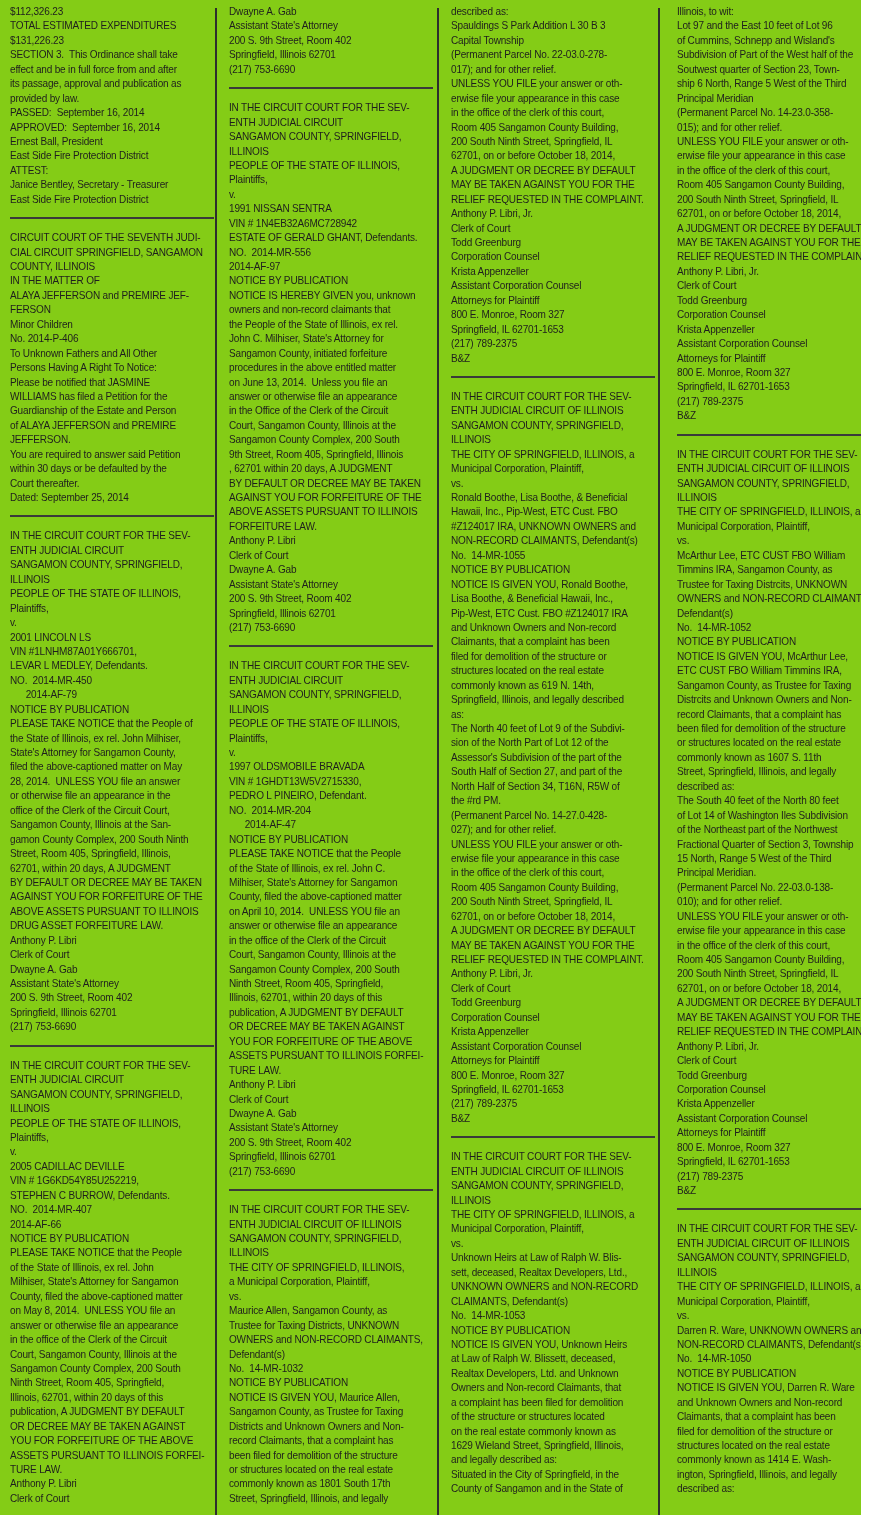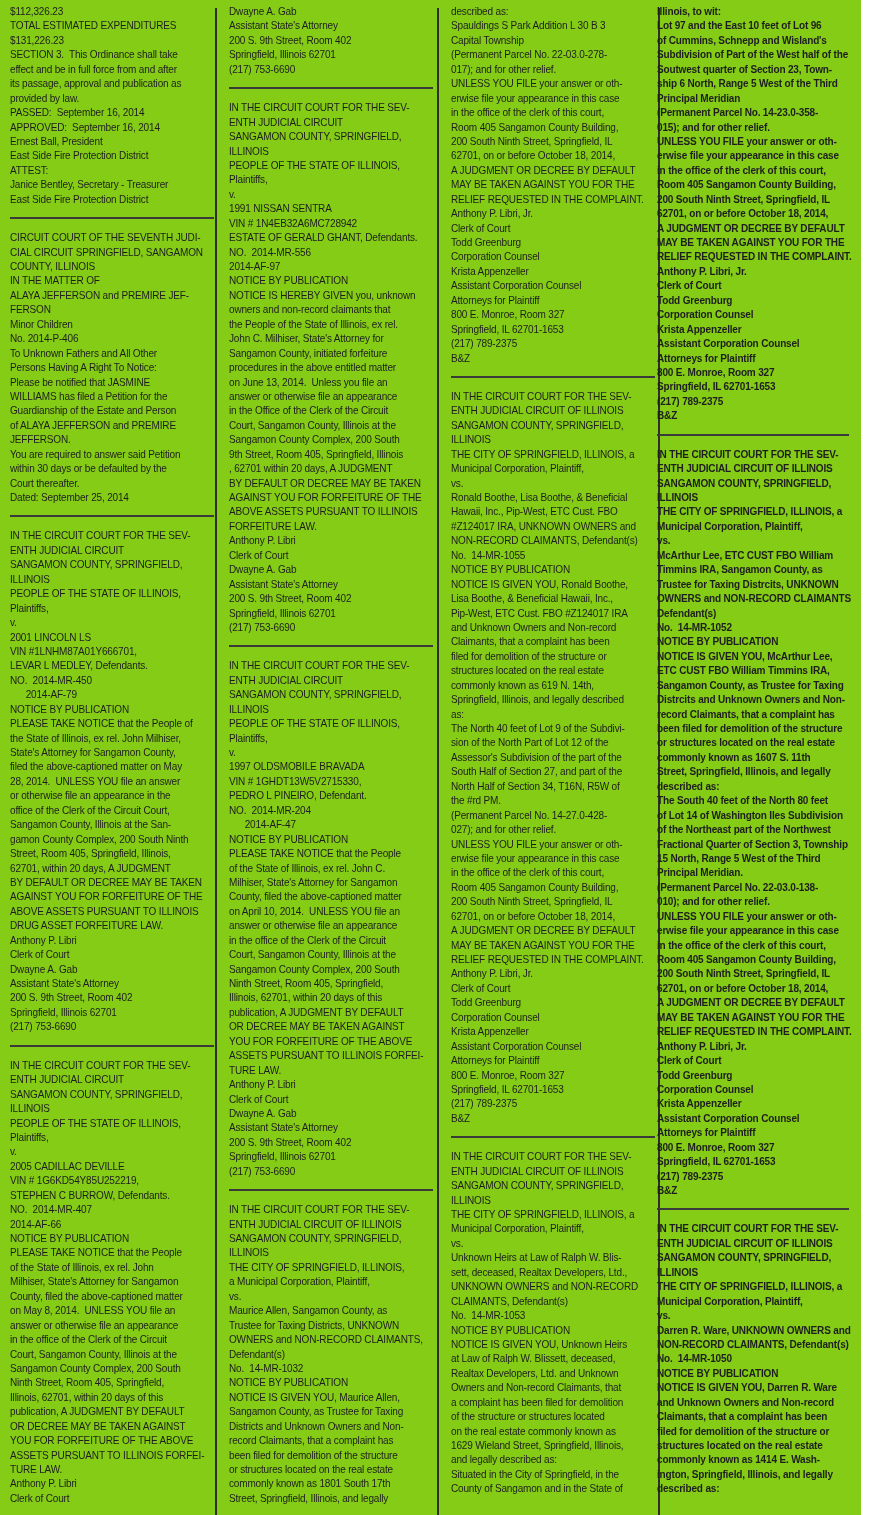--- a/index.html
+++ b/index.html
@@ -33,21 +33,21 @@
   .vrule{
     position:absolute;
     top:8px;
     bottom:0;
     width:2px;
     background:#2e2e2e;
   }
   #col-1{left:10px;width:206px;}
   #col-2{left:229px;width:206px;}
   #col-3{left:451px;width:206px;}
-  #col-4{left:657px;width:194px;font-weight:bold;}
+  #col-4{left:677px;width:194px;}
   #vrule-1{left:215px;}
   #vrule-2{left:437px;}
   #vrule-3{left:658px;}
 </style>
 </head>
 <body>
 
 <div id="paper">
   <div id="col-1" class="column"><div class="block"><div class="line">$112,326.23</div><div class="line">TOTAL ESTIMATED EXPENDITURES</div><div class="line">$131,226.23</div><div class="line">SECTION 3.  This Ordinance shall take</div><div class="line">effect and be in full force from and after</div><div class="line">its passage, approval and publication as</div><div class="line">provided by law.</div><div class="line">PASSED:  September 16, 2014</div><div class="line">APPROVED:  September 16, 2014</div><div class="line">Ernest Ball, President</div><div class="line">East Side Fire Protection District</div><div class="line">ATTEST:</div><div class="line">Janice Bentley, Secretary - Treasurer</div><div class="line">East Side Fire Protection District</div></div><div class="hdivider"></div><div class="block"><div class="line">CIRCUIT COURT OF THE SEVENTH JUDI-</div><div class="line">CIAL CIRCUIT SPRINGFIELD, SANGAMON</div><div class="line">COUNTY, ILLINOIS</div><div class="line">IN THE MATTER OF</div><div class="line">ALAYA JEFFERSON and PREMIRE JEF-</div><div class="line">FERSON</div><div class="line">Minor Children</div><div class="line">No. 2014-P-406</div><div class="line">To Unknown Fathers and All Other</div><div class="line">Persons Having A Right To Notice:</div><div class="line">Please be notified that JASMINE</div><div class="line">WILLIAMS has filed a Petition for the</div><div class="line">Guardianship of the Estate and Person</div><div class="line">of ALAYA JEFFERSON and PREMIRE</div><div class="line">JEFFERSON.</div><div class="line">You are required to answer said Petition</div><div class="line">within 30 days or be defaulted by the</div><div class="line">Court thereafter.</div><div class="line">Dated: September 25, 2014</div></div><div class="hdivider"></div><div class="block"><div class="line">IN THE CIRCUIT COURT FOR THE SEV-</div><div class="line">ENTH JUDICIAL CIRCUIT</div><div class="line">SANGAMON COUNTY, SPRINGFIELD,</div><div class="line">ILLINOIS</div><div class="line">PEOPLE OF THE STATE OF ILLINOIS,</div><div class="line">Plaintiffs,</div><div class="line">v.</div><div class="line">2001 LINCOLN LS</div><div class="line">VIN #1LNHM87A01Y666701,</div><div class="line">LEVAR L MEDLEY, Defendants.</div><div class="line">NO.  2014-MR-450</div><div class="line">      2014-AF-79</div><div class="line">NOTICE BY PUBLICATION</div><div class="line">PLEASE TAKE NOTICE that the People of</div><div class="line">the State of Illinois, ex rel. John Milhiser,</div><div class="line">State's Attorney for Sangamon County,</div><div class="line">filed the above-captioned matter on May</div><div class="line">28, 2014.  UNLESS YOU file an answer</div><div class="line">or otherwise file an appearance in the</div><div class="line">office of the Clerk of the Circuit Court,</div><div class="line">Sangamon County, Illinois at the San-</div><div class="line">gamon County Complex, 200 South Ninth</div><div class="line">Street, Room 405, Springfield, Illinois,</div><div class="line">62701, within 20 days, A JUDGMENT</div><div class="line">BY DEFAULT OR DECREE MAY BE TAKEN</div><div class="line">AGAINST YOU FOR FORFEITURE OF THE</div><div class="line">ABOVE ASSETS PURSUANT TO ILLINOIS</div><div class="line">DRUG ASSET FORFEITURE LAW.</div><div class="line">Anthony P. Libri</div><div class="line">Clerk of Court</div><div class="line">Dwayne A. Gab</div><div class="line">Assistant State's Attorney</div><div class="line">200 S. 9th Street, Room 402</div><div class="line">Springfield, Illinois 62701</div><div class="line">(217) 753-6690</div></div><div class="hdivider"></div><div class="block"><div class="line">IN THE CIRCUIT COURT FOR THE SEV-</div><div class="line">ENTH JUDICIAL CIRCUIT</div><div class="line">SANGAMON COUNTY, SPRINGFIELD,</div><div class="line">ILLINOIS</div><div class="line">PEOPLE OF THE STATE OF ILLINOIS,</div><div class="line">Plaintiffs,</div><div class="line">v.</div><div class="line">2005 CADILLAC DEVILLE</div><div class="line">VIN # 1G6KD54Y85U252219,</div><div class="line">STEPHEN C BURROW, Defendants.</div><div class="line">NO.  2014-MR-407</div><div class="line">2014-AF-66</div><div class="line">NOTICE BY PUBLICATION</div><div class="line">PLEASE TAKE NOTICE that the People</div><div class="line">of the State of Illinois, ex rel. John</div><div class="line">Milhiser, State's Attorney for Sangamon</div><div class="line">County, filed the above-captioned matter</div><div class="line">on May 8, 2014.  UNLESS YOU file an</div><div class="line">answer or otherwise file an appearance</div><div class="line">in the office of the Clerk of the Circuit</div><div class="line">Court, Sangamon County, Illinois at the</div><div class="line">Sangamon County Complex, 200 South</div><div class="line">Ninth Street, Room 405, Springfield,</div><div class="line">Illinois, 62701, within 20 days of this</div><div class="line">publication, A JUDGMENT BY DEFAULT</div><div class="line">OR DECREE MAY BE TAKEN AGAINST</div><div class="line">YOU FOR FORFEITURE OF THE ABOVE</div><div class="line">ASSETS PURSUANT TO ILLINOIS FORFEI-</div><div class="line">TURE LAW.</div><div class="line">Anthony P. Libri</div><div class="line">Clerk of Court</div></div></div>
   <div id="vrule-1" class="vrule"></div>

